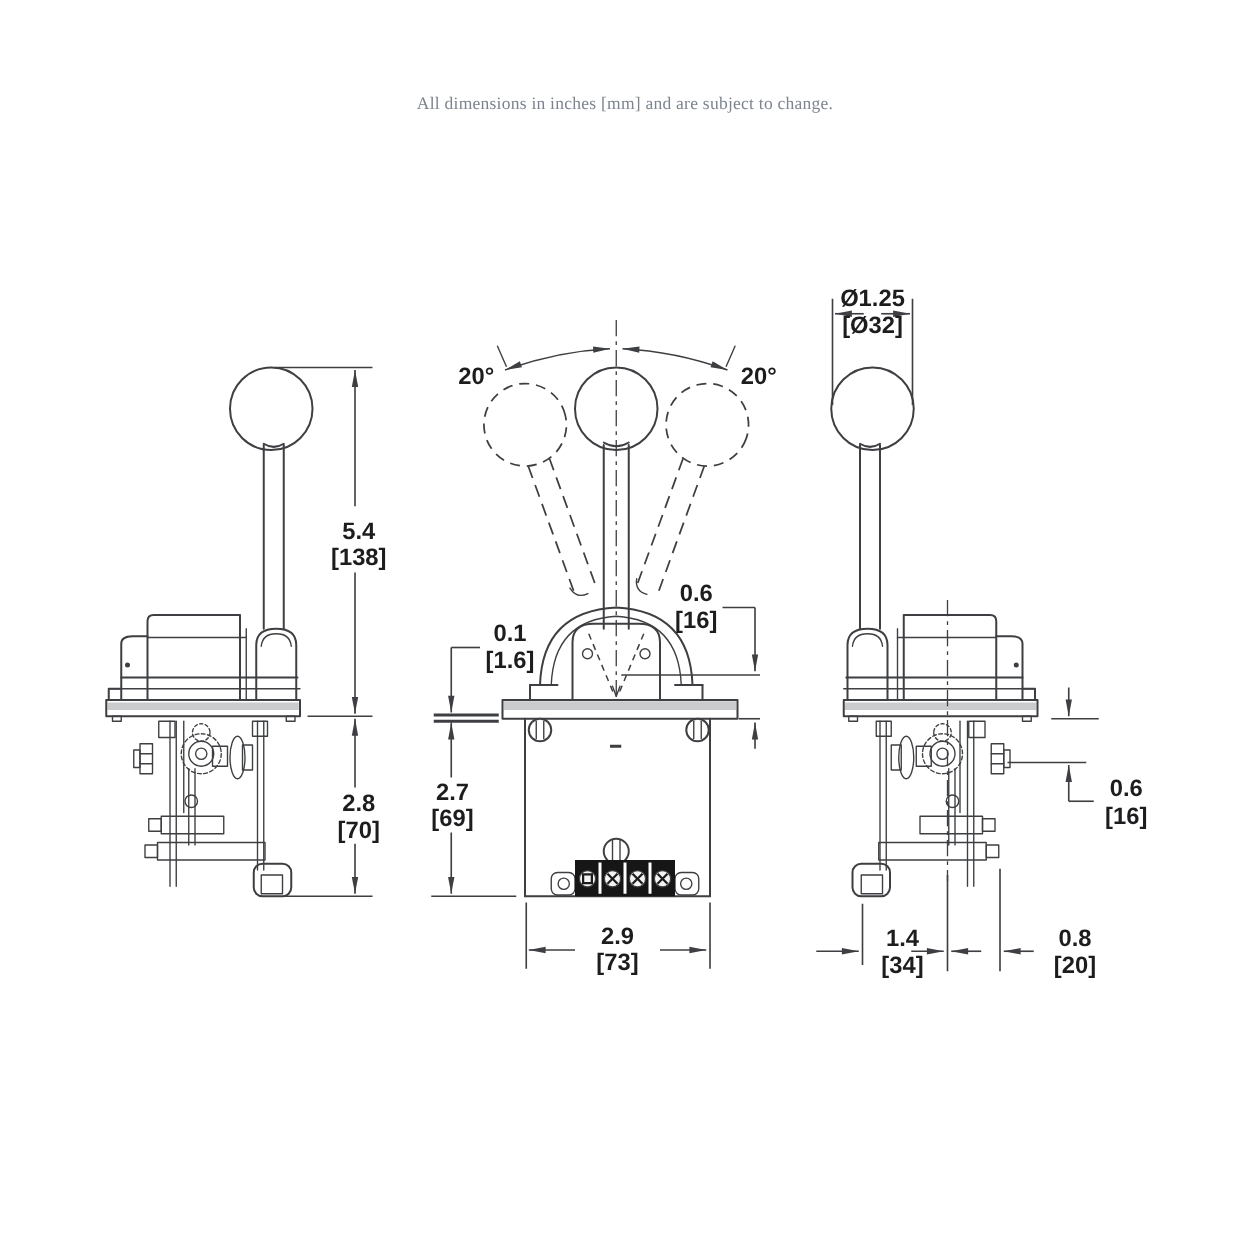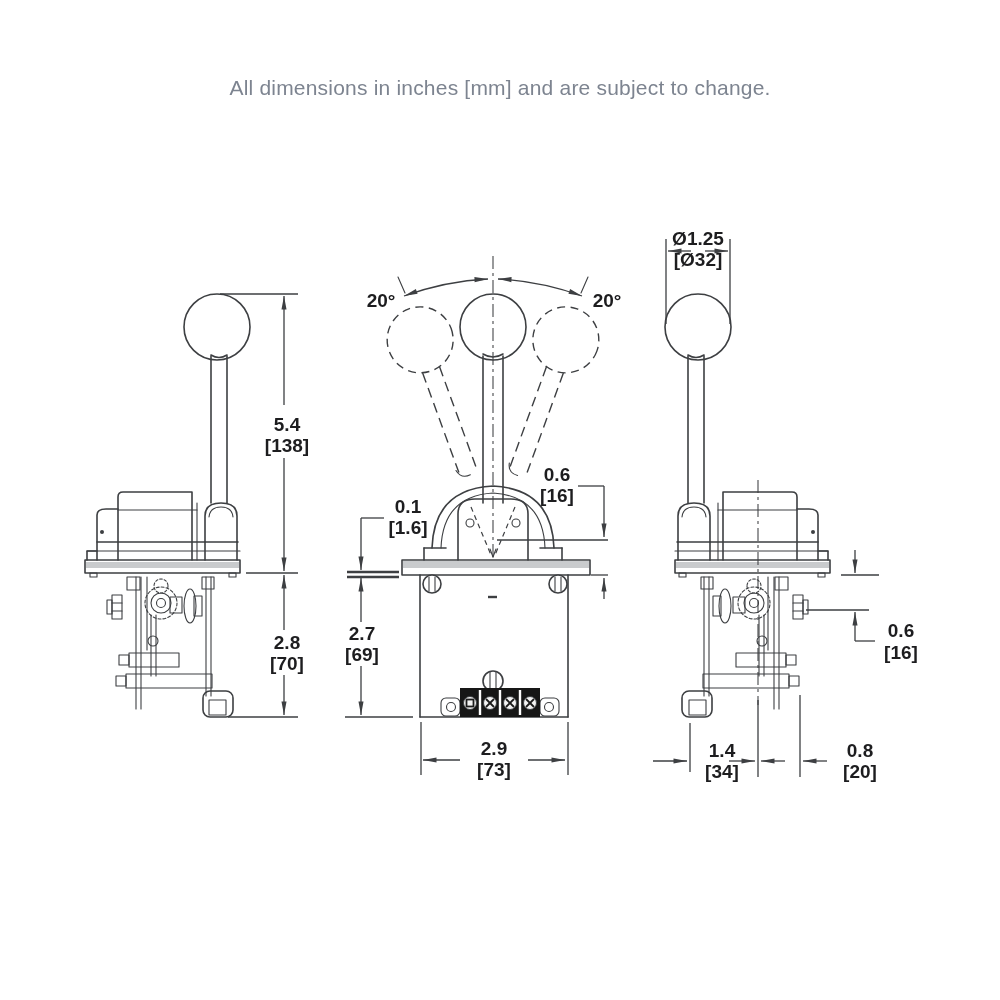--- a/index.html
+++ b/index.html
@@ -1,19 +1,19 @@
 <!DOCTYPE html>
 <html style="--c-line: #3d3f42; --c-dim_text: #1d1d1f; --c-note_text: #7d8490; --c-plate_fill: #c9cbcd; --c-block_fill: #161616;"><head>
 <meta charset="utf-8">
 <style>
   html,body{margin:0;padding:0;background:#ffffff;}
   .canvas{position:relative;width:1000px;height:1000px;background:#fff;overflow:hidden;
           font-family:"Liberation Sans", sans-serif;}
   .note{position:absolute;top:76px;left:0;width:1000px;text-align:center;
-        font-size:21px;letter-spacing:.2px;color:var(--c-note_text,#7d8490);}
+        font-size:14px;letter-spacing:.2px;color:var(--c-note_text,#7d8490);font-family:Liberation Serif, serif;}
   svg{position:absolute;top:0;left:0;}
   
   .ln  {stroke:var(--c-line,#3d3f42);fill:none;stroke-width:1.6;stroke-linecap:round;stroke-linejoin:round;}
   .ln2 {stroke:var(--c-line,#3d3f42);fill:none;stroke-width:1.1;stroke-linecap:round;stroke-linejoin:round;}
   .dim {stroke:var(--c-line,#3d3f42);fill:none;stroke-width:1.3;}
   .thick{stroke:var(--c-line,#3d3f42);fill:none;stroke-width:2.4;}
   .cl  {stroke:var(--c-line,#3d3f42);fill:none;stroke-width:1.05;stroke-dasharray:13 4 3 4;}
   .dsh {stroke:var(--c-line,#3d3f42);fill:none;stroke-width:1.4;stroke-dasharray:10 6;}
   .dshc{stroke:var(--c-line,#3d3f42);fill:none;stroke-width:1.4;stroke-dasharray:8 5.5;}
   .dshv{stroke:var(--c-line,#3d3f42);fill:none;stroke-width:1.2;stroke-dasharray:5 4;}

